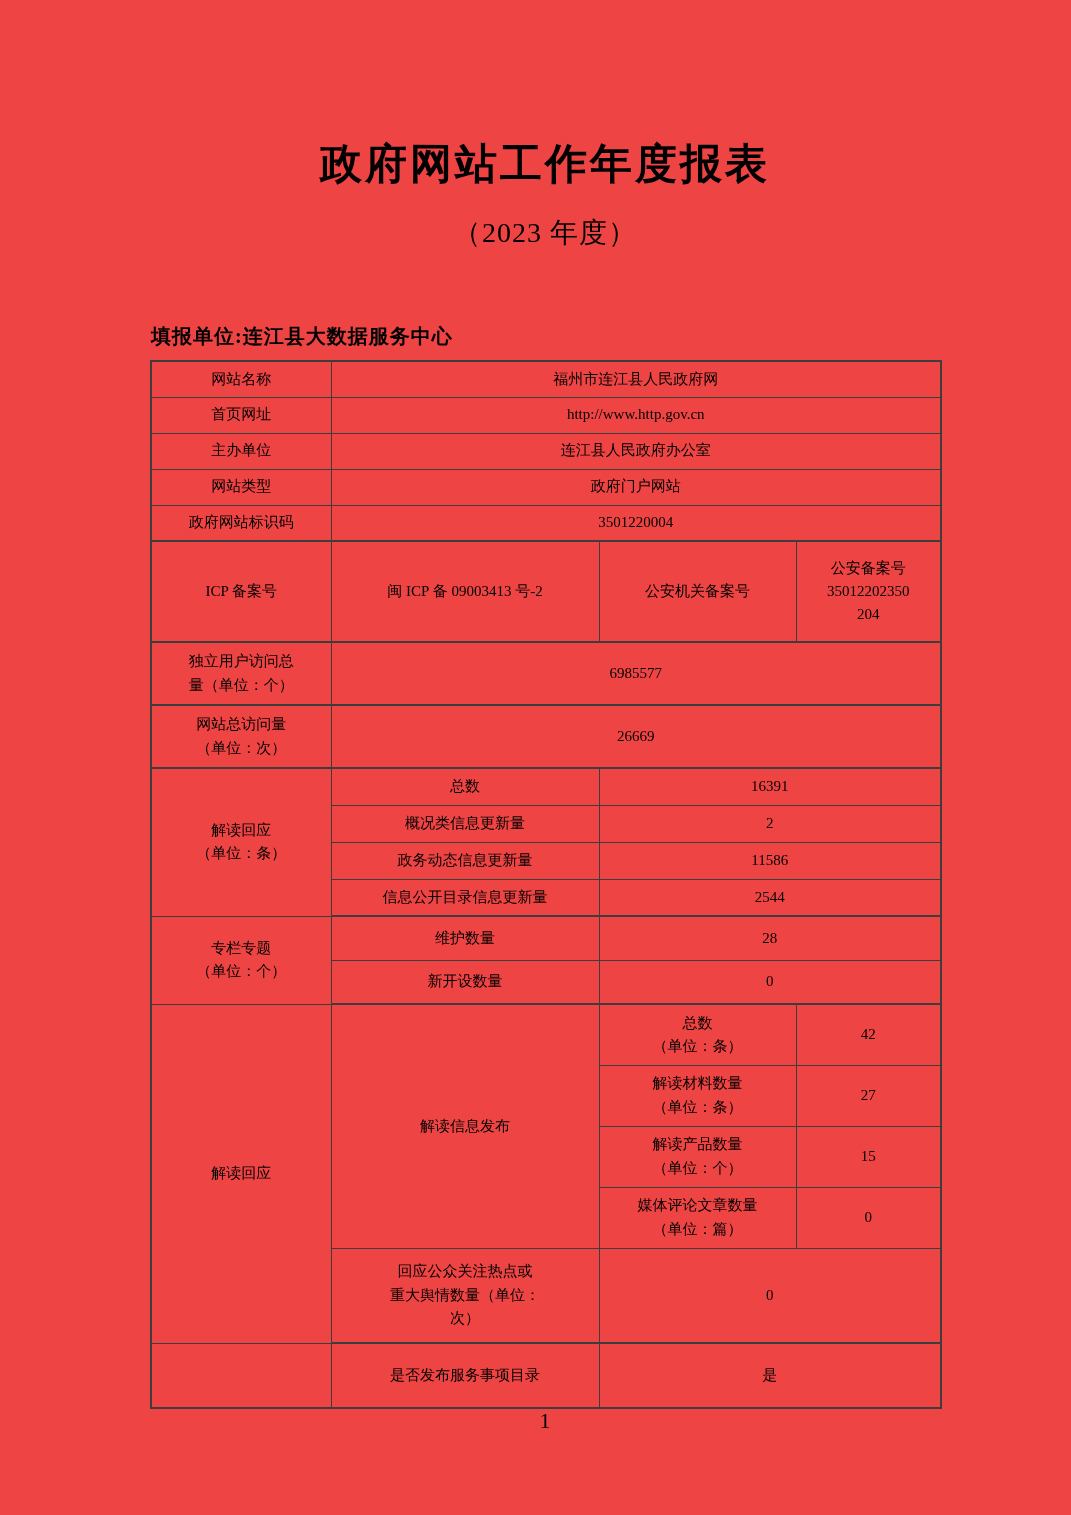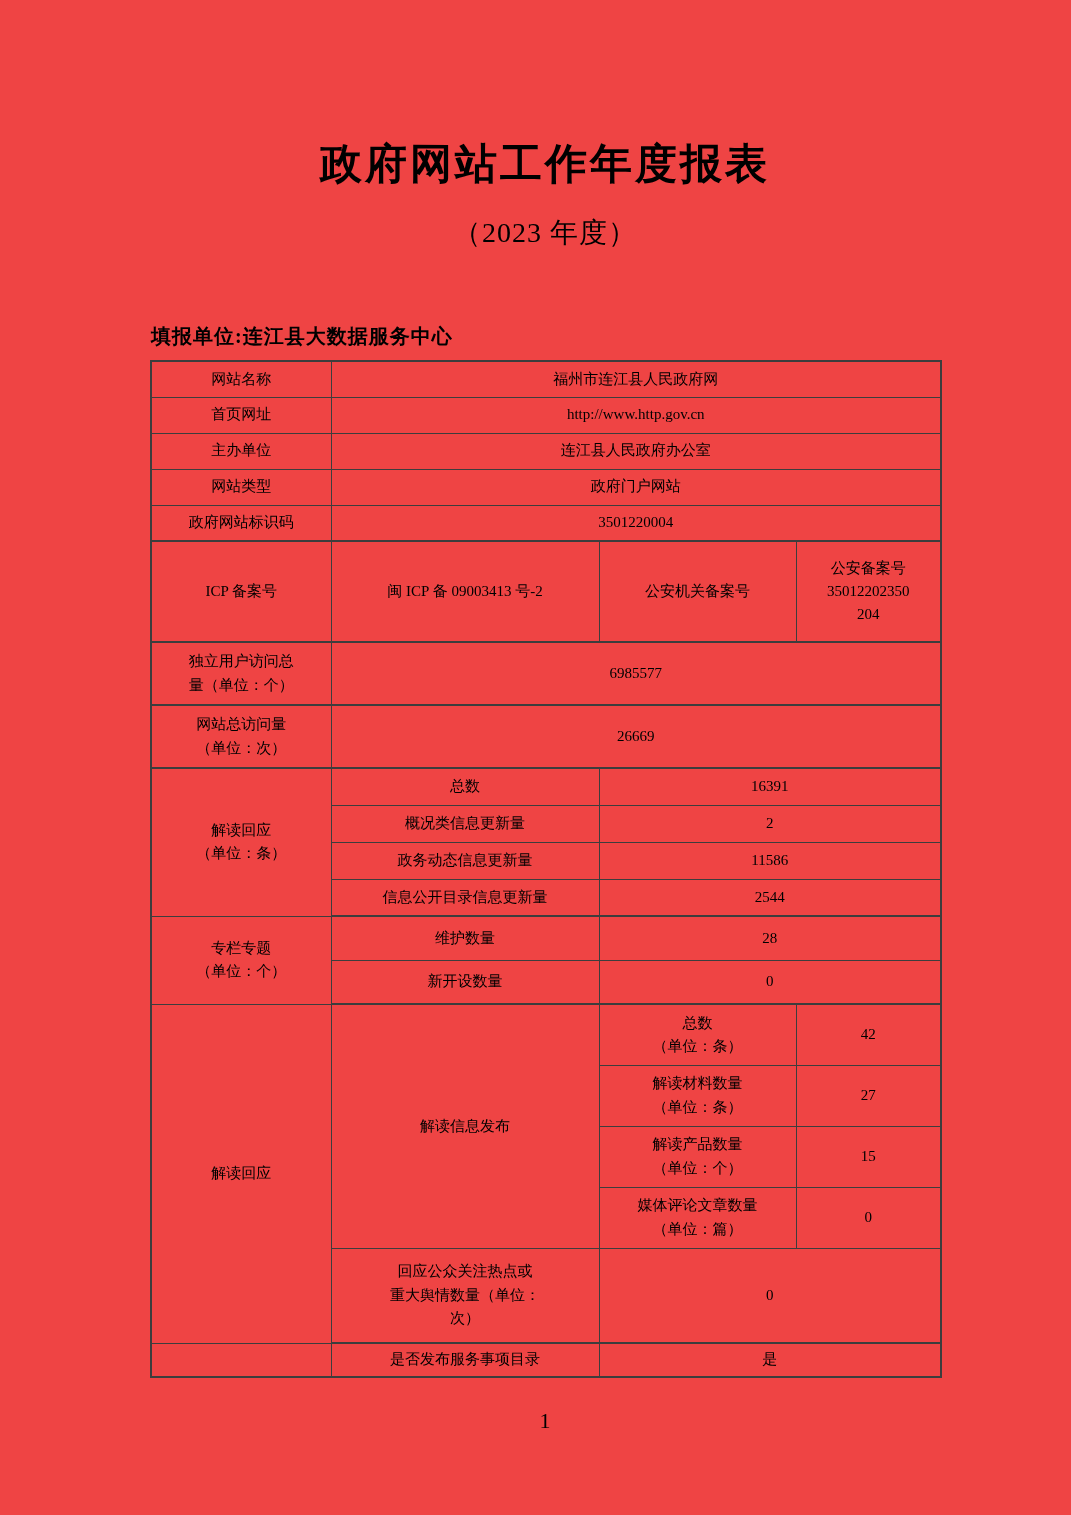--- a/index.html
+++ b/index.html
@@ -68,21 +68,21 @@
   }
   tr.sep td { border-bottom-width: 2px; }
   tr.r-basic  { height: 36px; }
   tr.r-icp    { height: 101px; }
   tr.r-visit1 { height: 63px; padding-left: 24px; }
   tr.r-visit2 { height: 63px; }
   tr.r-info   { height: 37px; }
   tr.r-col    { height: 44px; }
   tr.r-interp { height: 61px; }
   tr.r-resp   { height: 95px; margin-top: 12px; }
-  tr.r-last   { height: 34px; margin-left: 36px; }
+  tr.r-last   { height: 65px; margin-left: 36px; }
   td.narrow-wrap { padding: 2px 28px; }
   .page-number {
     position: absolute;
     top: 1408px;
     left: 150px;
     width: 790px;
     text-align: center;
     font-size: 22px;
   }
 </style>

